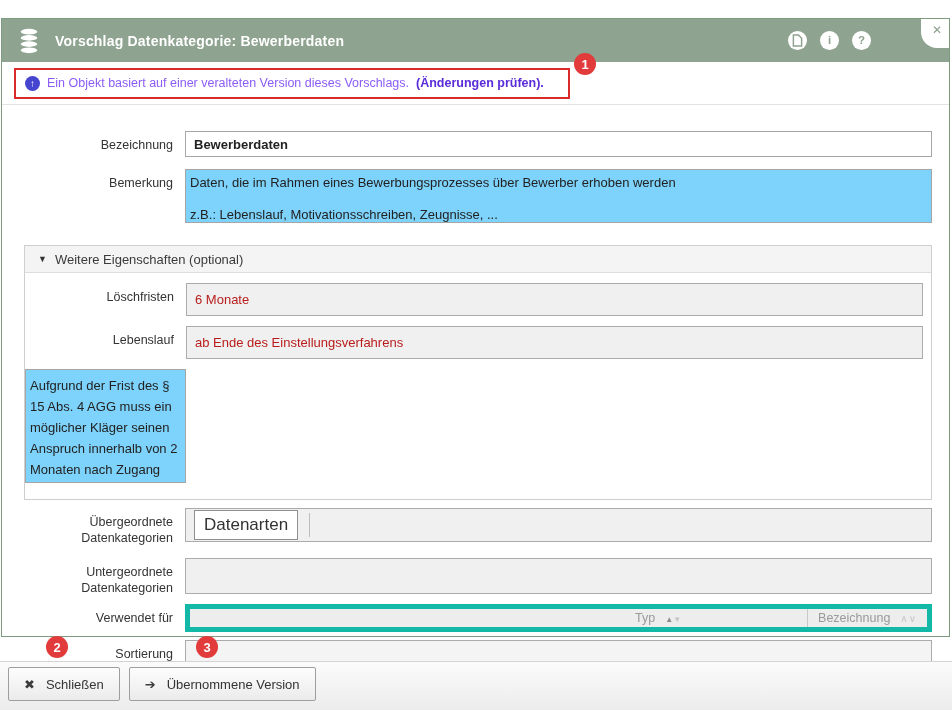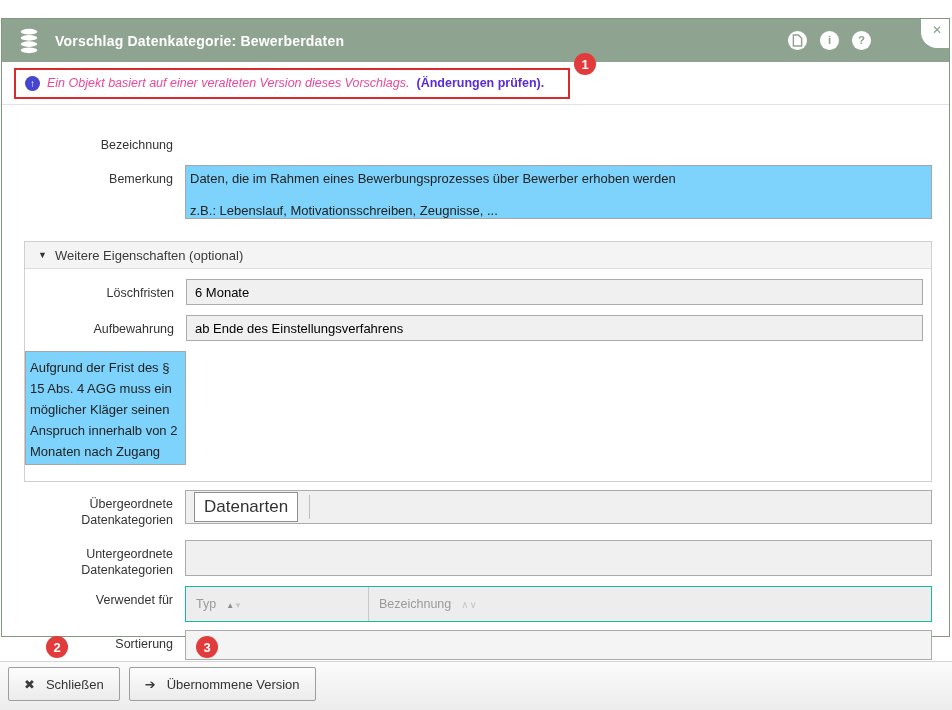--- a/index.html
+++ b/index.html
@@ -35,21 +35,21 @@
   
   .alert-row { height:43px; display:flex; align-items:center; padding-left:12px; border-bottom:1px solid #E3E3E3; }
   .alert-box {
     display:inline-flex; align-items:center; gap:7px; height:31px;
     border:2px solid #D92B2B; background:#fff; padding:0 24px 0 9px;
   }
   .alert-ico {
     width:15px; height:15px; border-radius:50%; background:#4545D0; color:#fff;
     font-size:10px; font-weight:bold; display:flex; align-items:center; justify-content:center; flex:none;
   }
-  .alert-text { color:#ec4899; font-size:12.5px; white-space:nowrap;font-style:italic; }
+  .alert-text { color:#8b5cf6; font-size:12.5px; white-space:nowrap; }
   .alert-link { color:#5A2BD8; font-weight:bold; font-size:12.5px; white-space:nowrap; text-decoration:none; cursor:pointer; }
 
   
   .content { padding:26px 17px 0 0; }
   .row { display:grid; grid-template-columns:183px 1fr; margin-bottom:12px; }
   .flabel { text-align:right; padding:6px 12px 0 0; font-size:12.5px; color:#333; line-height:16px; }
   .input {
     width:100%; height:26px; border:1px solid #A6A6A6; background:#fff;
     font-size:13px; color:#222; padding:0 8px; font-family:inherit;
   }
@@ -65,32 +65,32 @@
   .opt-header {
     height:27px; background:#F4F4F4; border-bottom:1px solid #DDDDDD;
     display:flex; align-items:center; gap:8px; padding-left:13px;
     font-size:13px; color:#3A3A3A; cursor:pointer;
   }
   .tri { font-size:9px; color:#333; }
   .opt-body { padding:10px 8px 12px 0; }
   .opt-body .row { grid-template-columns:161px 1fr; margin-bottom:10px; }
   .opt-body .row:last-child { margin-bottom:0; }
   .readonly-field {
-    height:26px; border:1px solid #ABABAB; background:#F0F0F0; font-size:13px; color:#000000;
+    height:33px; border:1px solid #ABABAB; background:#F0F0F0; font-size:13px; color:#b91c1c;
     padding:0 8px; display:flex; align-items:center;
   }
   #begruendung { height:114px; line-height:21px; }
 
   
   .pseudo-field { border:1px solid #ABABAB; background:#F0F0F0; }
   #uebergeordnete { height:34px; display:flex; align-items:center; padding:0 8px; gap:11px; }
   .chip { background:#fff; border:1px solid #8F8F8F; padding:4px 9px; font-size:17px; color:#333; cursor:pointer; }
   .chip-divider { width:1px; height:24px; background:#BDBDBD; }
   #untergeordnete { height:36px; }
-  .table-head { display:flex; border:1px solid #14b8a6; background:#EDEDED; height:36px; }
+  .table-head { display:flex; border:5px solid #14b8a6; background:#EDEDED; height:28px;justify-content:flex-end; }
   .th { display:flex; align-items:center; gap:10px; padding:0 10px; font-size:12.5px; color:#9A9A9A; cursor:pointer; }
   .th-typ { width:183px; border-right:1px solid #C9C9C9; }
   .sort-dark { color:#8B8B8B; font-size:8px; }
   .sort-light { color:#C6C6C6; font-size:8px; }
   .sort-chev { color:#C6C6C6; font-size:10px; letter-spacing:1px; }
   #sortierung { height:30px; background:#F4F4F4; }
 
   
   .callout {
     position:absolute; width:22px; height:22px; border-radius:50%;
@@ -149,20 +149,21 @@
       <span class="alert-ico">↑</span>
       <span class="alert-text">Ein Objekt basiert auf einer veralteten Version dieses Vorschlags.</span>
       <a class="alert-link">(Änderungen prüfen).</a>
     </div>
   </div>
 
   <div class="content">
 
     <div class="row">
       <div class="flabel">Bezeichnung</div>
+      <div><input class="input bold" value="Bewerberdaten" style=""></div>
     </div>
 
     <div class="row">
       <div class="flabel">Bemerkung</div>
       <div><textarea id="bemerkung" class="textarea" style="">Daten, die im Rahmen eines Bewerbungsprozesses über Bewerber erhoben werden
 
 z.B.: Lebenslauf, Motivationsschreiben, Zeugnisse, ...</textarea></div>
     </div>
 
     <div class="opt-box">
@@ -171,21 +172,21 @@
         <span>Weitere Eigenschaften (optional)</span>
       </div>
       <div class="opt-body">
 
         <div class="row">
           <div class="flabel">Löschfristen</div>
           <div class="readonly-field">6 Monate</div>
         </div>
 
         <div class="row">
-          <div class="flabel">Aufbewahrung</div>
+          <div class="flabel">Lebenslauf</div>
           <div class="readonly-field">ab Ende des Einstellungsverfahrens</div>
         </div>
 
         <div class="row">
           <div><textarea id="begruendung" class="textarea" style="">Aufgrund der Frist des § 15 Abs. 4 AGG muss ein möglicher Kläger seinen Anspruch innerhalb von 2 Monaten nach Zugang der Ablehnung geltend machen.
 Danach hat der Kläger noch einmal 3 Monate Zeit, seinen Anspruch im Wege einer Klage geltend zu machen (§ 61b ArbGG), sodass sich unter
 Berücksichtigung von Postlaufzeiten ein sicherer Rahmen von 6 Monaten der Aufbewahrung ergibt.</textarea></div>
         </div>
 
       </div>

